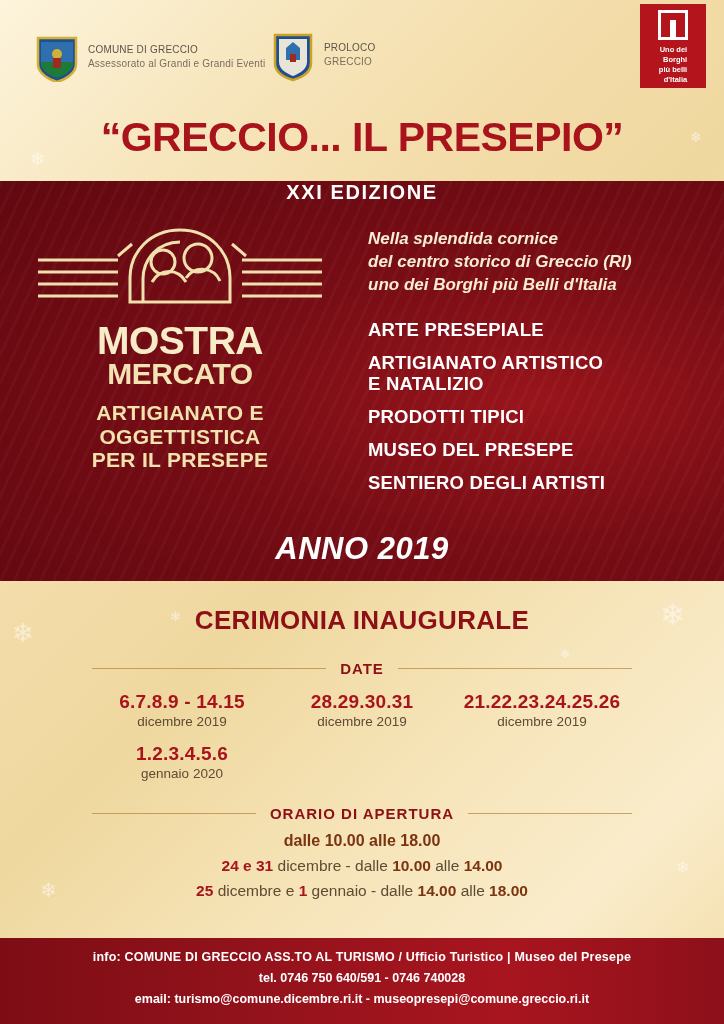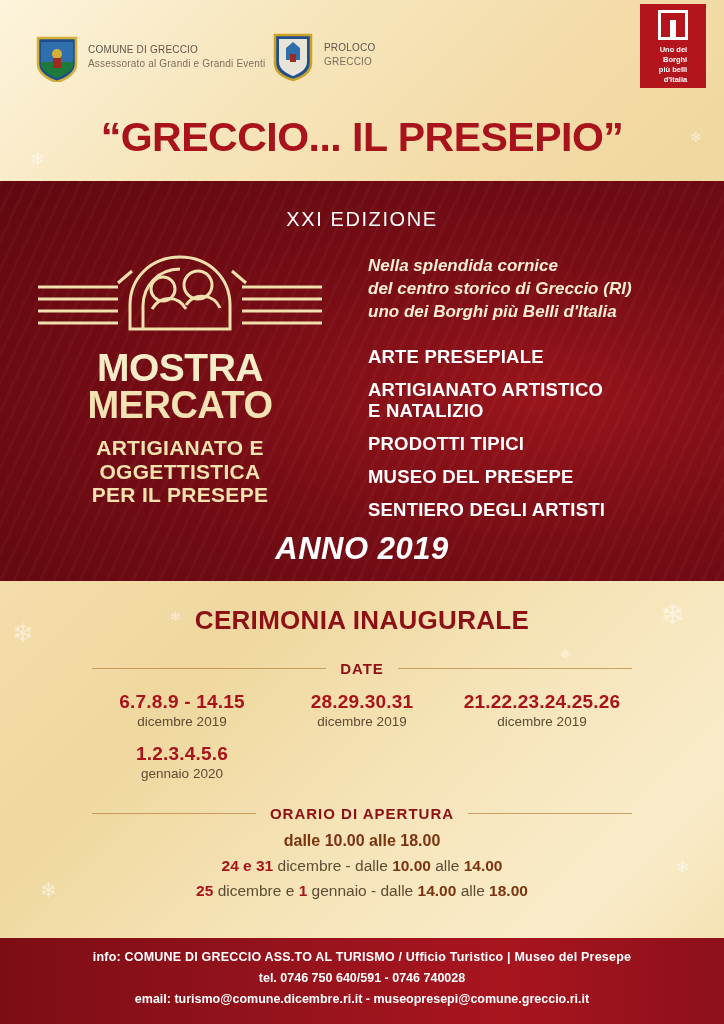--- a/index.html
+++ b/index.html
@@ -124,23 +124,22 @@
     inset: 0;
     background:
       repeating-linear-gradient(115deg, rgba(255,255,255,0.035) 0px, rgba(255,255,255,0.035) 3px, rgba(0,0,0,0) 3px, rgba(0,0,0,0) 12px);
     opacity: 0.8;
   }
   .edizione {
     position: relative;
     text-align: center;
     color: #fff;
     font-size: 20px;
-    font-weight: normal;
+    font-weight: bold;
     letter-spacing: 1.6px;
-    padding-top: 27px;
   }
 
   .band-inner {
     position: relative;
     display: flex;
     padding: 10px 0 0 0;
   }
   .left-col {
     width: 360px;
     position: relative;
@@ -154,21 +153,21 @@
   .mostra {
     color: #f7ecc8;
     font-size: 39px;
     font-weight: bold;
     letter-spacing: -0.5px;
     line-height: 0.95;
     margin-top: 10px;
   }
   .mercato {
     color: #f3e3b4;
-    font-size: 38px;
+    font-size: 30px;
     font-weight: bold;
     letter-spacing: -0.5px;
     line-height: 1.0;
   }
   .sub-artigianato {
     color: #f2e2ae;
     font-size: 21px;
     font-weight: bold;
     line-height: 1.12;
     margin-top: 12px;

